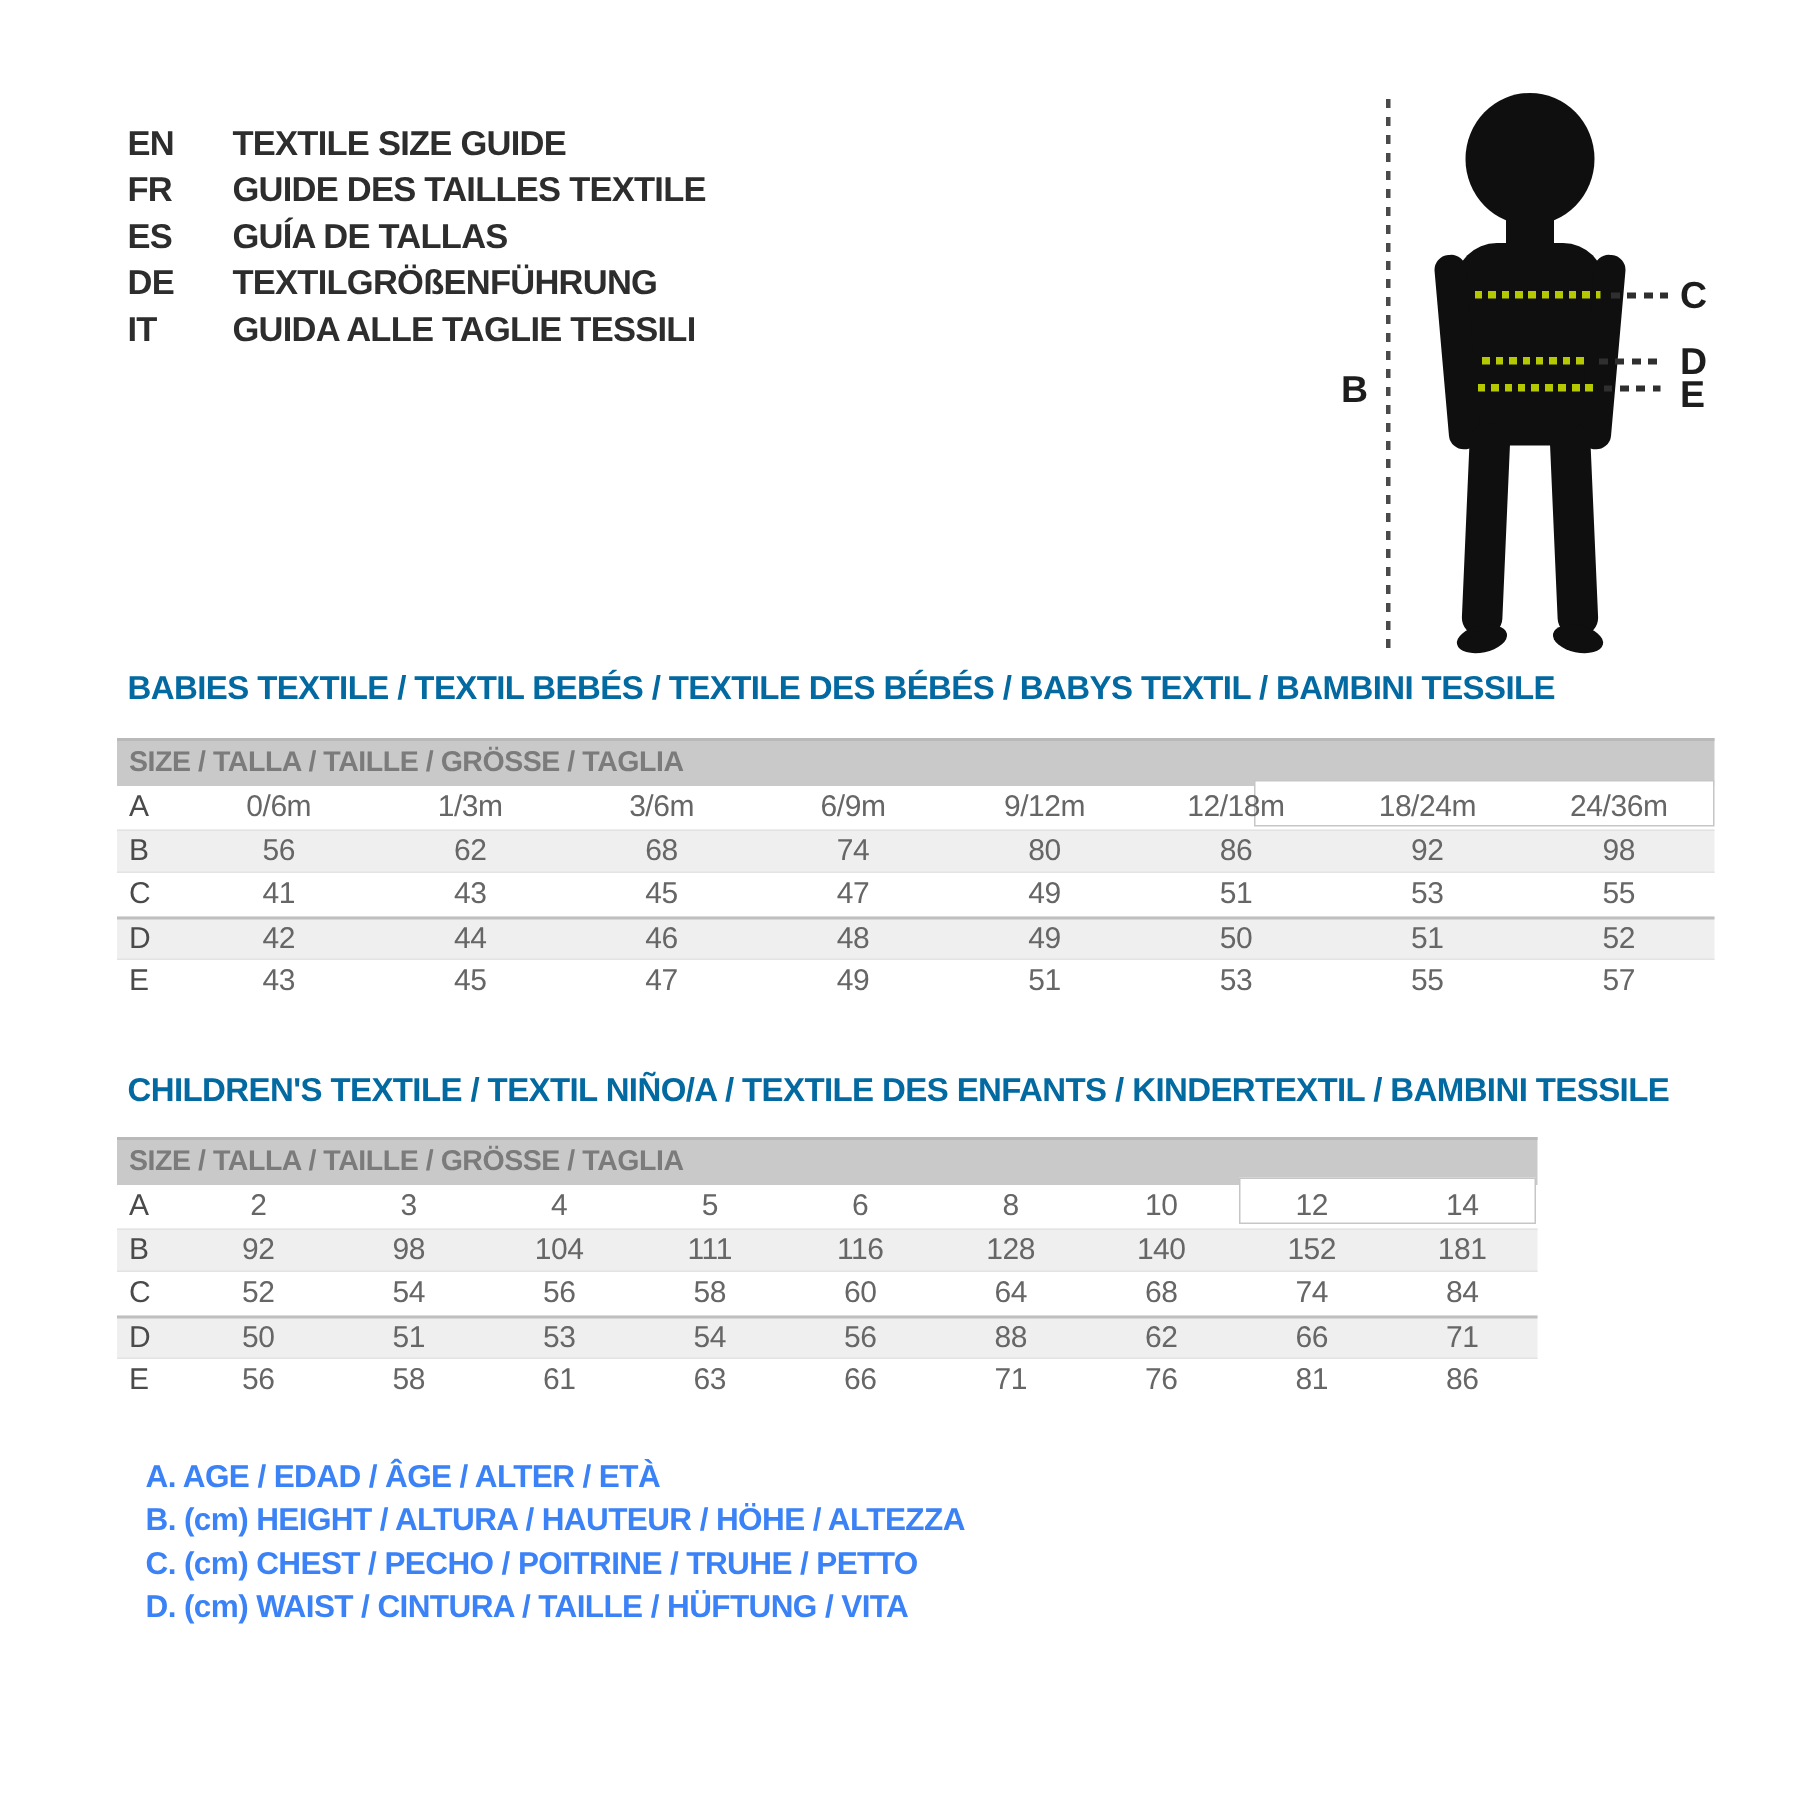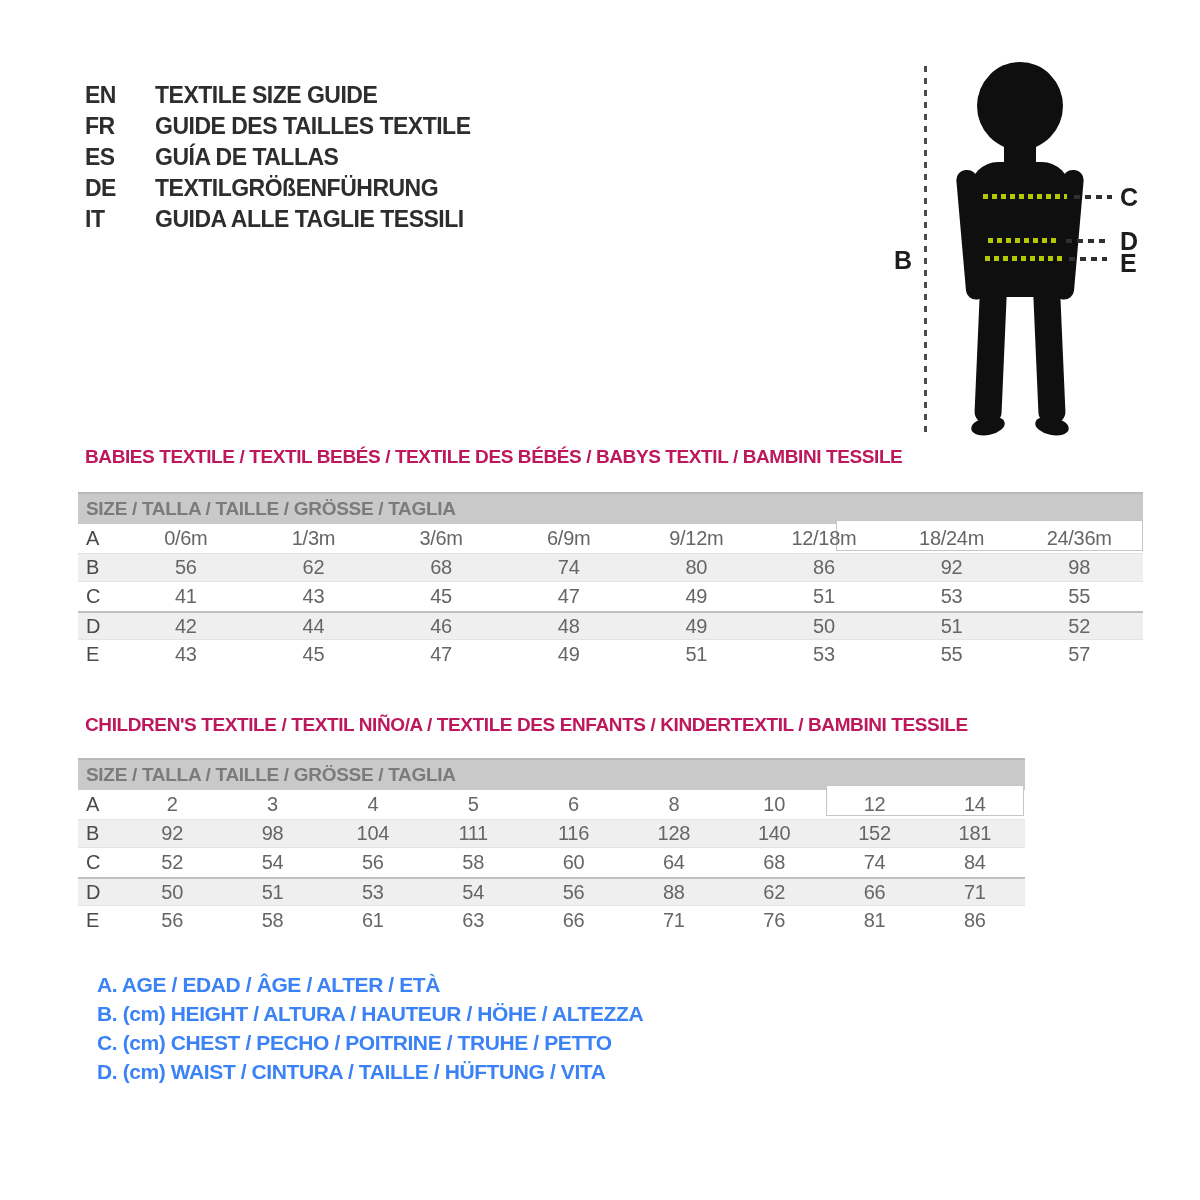--- a/index.html
+++ b/index.html
@@ -23,22 +23,22 @@
     background:repeating-linear-gradient(180deg,#4a4a4a 0 6px,transparent 6px 12px);
   }
   .measure-green { position:absolute; height:5px;
     background:repeating-linear-gradient(90deg,#b5c900 0 5px,transparent 5px 9px); }
   .measure-dash { position:absolute; height:4px;
     background:repeating-linear-gradient(90deg,#2f2f2f 0 6px,transparent 6px 11px); }
   .fig-label { position:absolute; font-size:25px; font-weight:700; color:#1d1d1d; letter-spacing:-0.5px; }
 
   
   .section-title {
-    position:absolute; left:85px; font-size:19px; font-weight:700;
-    color:#be185d; letter-spacing:-0.4px; white-space:nowrap;
+    position:absolute; left:85px; font-size:22px; font-weight:700;
+    color:#0369a1; letter-spacing:-0.4px; white-space:nowrap;
   }
 
   
   .size-table { position:absolute; left:78px; }
   .thead {
     height:32px; background:#c9c9c9; border-top:2px solid #b9b9b9;
     display:flex; align-items:center; box-sizing:border-box;
   }
   .thead span {
     padding-left:8px; font-size:19px; font-weight:700; color:#7b7b7b;

